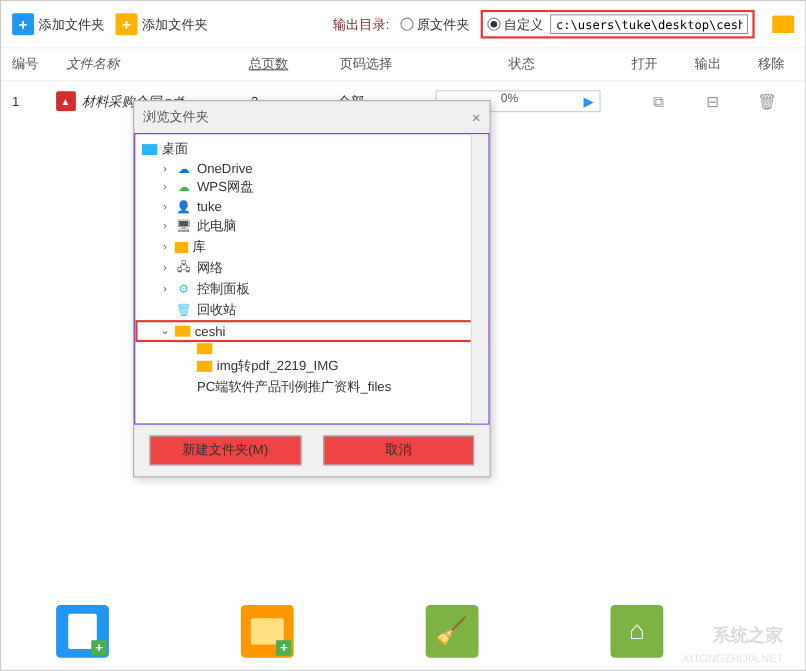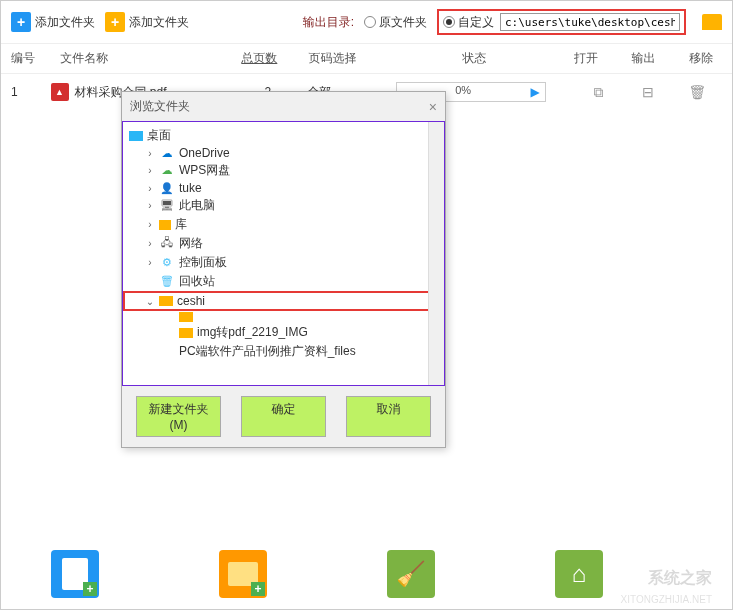--- a/index.html
+++ b/index.html
@@ -14,22 +14,22 @@
     .out-label { color: #7f1d1d; margin-left: 24px; }
     .radio-opt { display: flex; align-items: center; gap: 3px; }
     .radio { width: 12px; height: 12px; border: 1px solid #888; border-radius: 50%; display: inline-block; position: relative; }
     .radio.checked::after { content: ""; width: 6px; height: 6px; background: #333; border-radius: 50%; position: absolute; top: 2px; left: 2px; }
     .highlight-red { border: 2px solid #e53935; padding: 2px 4px; display: flex; align-items: center; gap: 6px; }
     .path-input { border: 1px solid #999; padding: 1px 4px; font-size: 11px; font-family: monospace; width: 180px; height: 18px; }
     .folder-btn { width: 20px; height: 16px; background: #ffb300; border-radius: 2px 2px 0 0; margin-left: 6px; }
     
     .header-row { display: flex; padding: 6px 10px; border-bottom: 1px solid #eee; color: #555; font-size: 12px; gap: 16px; }
     .col-num { width: 40px; }
-    .col-name { width: 180px; }
-    .col-pages { width: 80px; text-align: center; text-decoration: underline; }
+    .col-name { width: 180px; font-style: italic; }
+    .col-pages { width: 80px; text-align: left; text-decoration: underline; }
     .col-sel { width: 90px; text-align: left; }
     .col-status { width: 180px; text-align: center; }
     .col-open { width: 50px; text-align: center; }
     .col-out { width: 50px; text-align: center; }
     .col-del { width: 50px; text-align: center; }
     
     .data-row { display: flex; padding: 8px 10px; align-items: center; font-size: 12px; }
     .pdf-icon { width: 18px; height: 18px; background: #d32f2f; border-radius: 2px; display: flex; align-items: center; justify-content: center; color: #fff; font-size: 9px; margin-right: 6px; }
     .progress-wrap { display: flex; align-items: center; gap: 2px; border: 1px solid #ccc; width: 150px; padding: 1px; }
     .progress-bar { flex: 1; height: 16px; background: #fff; padding-left: 4px; font-size: 11px; color: #555; }
@@ -52,21 +52,21 @@
     .ic-user { color: #8bc34a; }
     .ic-pc { color: #555; }
     .ic-lib { background: #ffb300; width: 12px; height: 10px; }
     .ic-net { color: #555; }
     .ic-ctrl { color: #4fc3f7; }
     .ic-bin { color: #4fc3f7; }
     .ic-folder { background: #ffb300; width: 14px; height: 10px; }
     .ceshi-row { border: 2px solid #e53935; margin-left: -2px; margin-right: -2px; }
     .scroll-v { position: absolute; right: 0; top: 0; bottom: 0; width: 16px; background: #f0f0f0; border-left: 1px solid #ddd; }
     .dialog-btns { display: flex; gap: 20px; padding: 10px 14px; justify-content: space-between; }
-    .dlg-btn { flex: 1; padding: 4px 8px; background: #bef264; border: 1px solid #aaa; font-size: 12px; cursor: pointer; text-align: center; }
+    .dlg-btn { flex: 1; padding: 4px 8px; background: #ef4444; border: 1px solid #aaa; font-size: 12px; cursor: pointer; text-align: center; }
     
     .bottom-bar { position: absolute; bottom: 0; left: 0; right: 0; height: 70px; display: flex; align-items: center; padding: 0 50px; gap: 120px; }
     .bottom-ic { width: 48px; height: 48px; border-radius: 4px; display: flex; align-items: center; justify-content: center; position: relative; }
     .b1 { background: #2196f3; }
     .b2 { background: #ff9800; }
     .b3 { background: #7cb342; }
     .b4 { background: #7cb342; position: relative; }
     .plus-corner { position: absolute; bottom: 2px; right: 2px; width: 14px; height: 14px; background: #4caf50; color: #fff; font-size: 12px; font-weight: bold; display: flex; align-items: center; justify-content: center; }
     .doc-shape { width: 26px; height: 32px; background: #fff; border-radius: 2px; }
     .folder-shape { width: 30px; height: 24px; background: #ffe082; border-radius: 2px; }
@@ -198,21 +198,20 @@
         <span>img转pdf_2219_IMG</span>
       </div>
     <div class="tree-item d2">
         <span class="exp"></span>
         <span>PC端软件产品刊例推广资料_files</span>
       </div>
     <div class="scroll-v"></div>
   </div>
   <div class="dialog-btns">
     <div class="dlg-btn">新建文件夹(M)</div>
-    <div class="dlg-btn">确定</div>
     <div class="dlg-btn">取消</div>
   </div>
 </div>
 
 <div class="bottom-bar">
   <div class="bottom-ic b1">
       <div class="doc-shape"></div>
       <div class="plus-corner">+</div>
     </div>
   <div class="bottom-ic b2">

